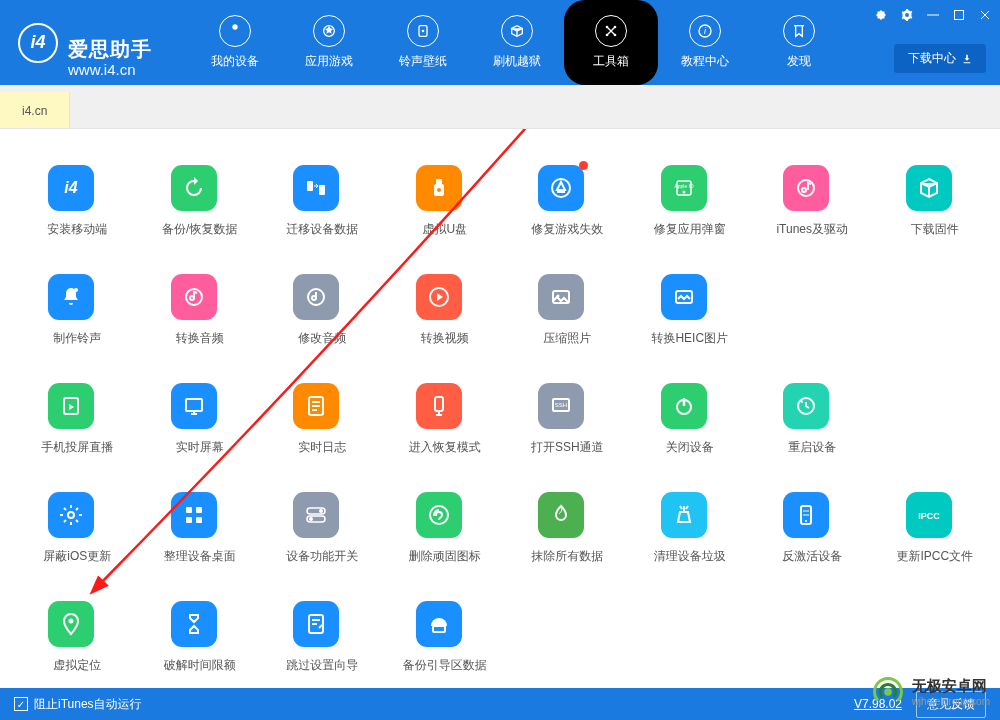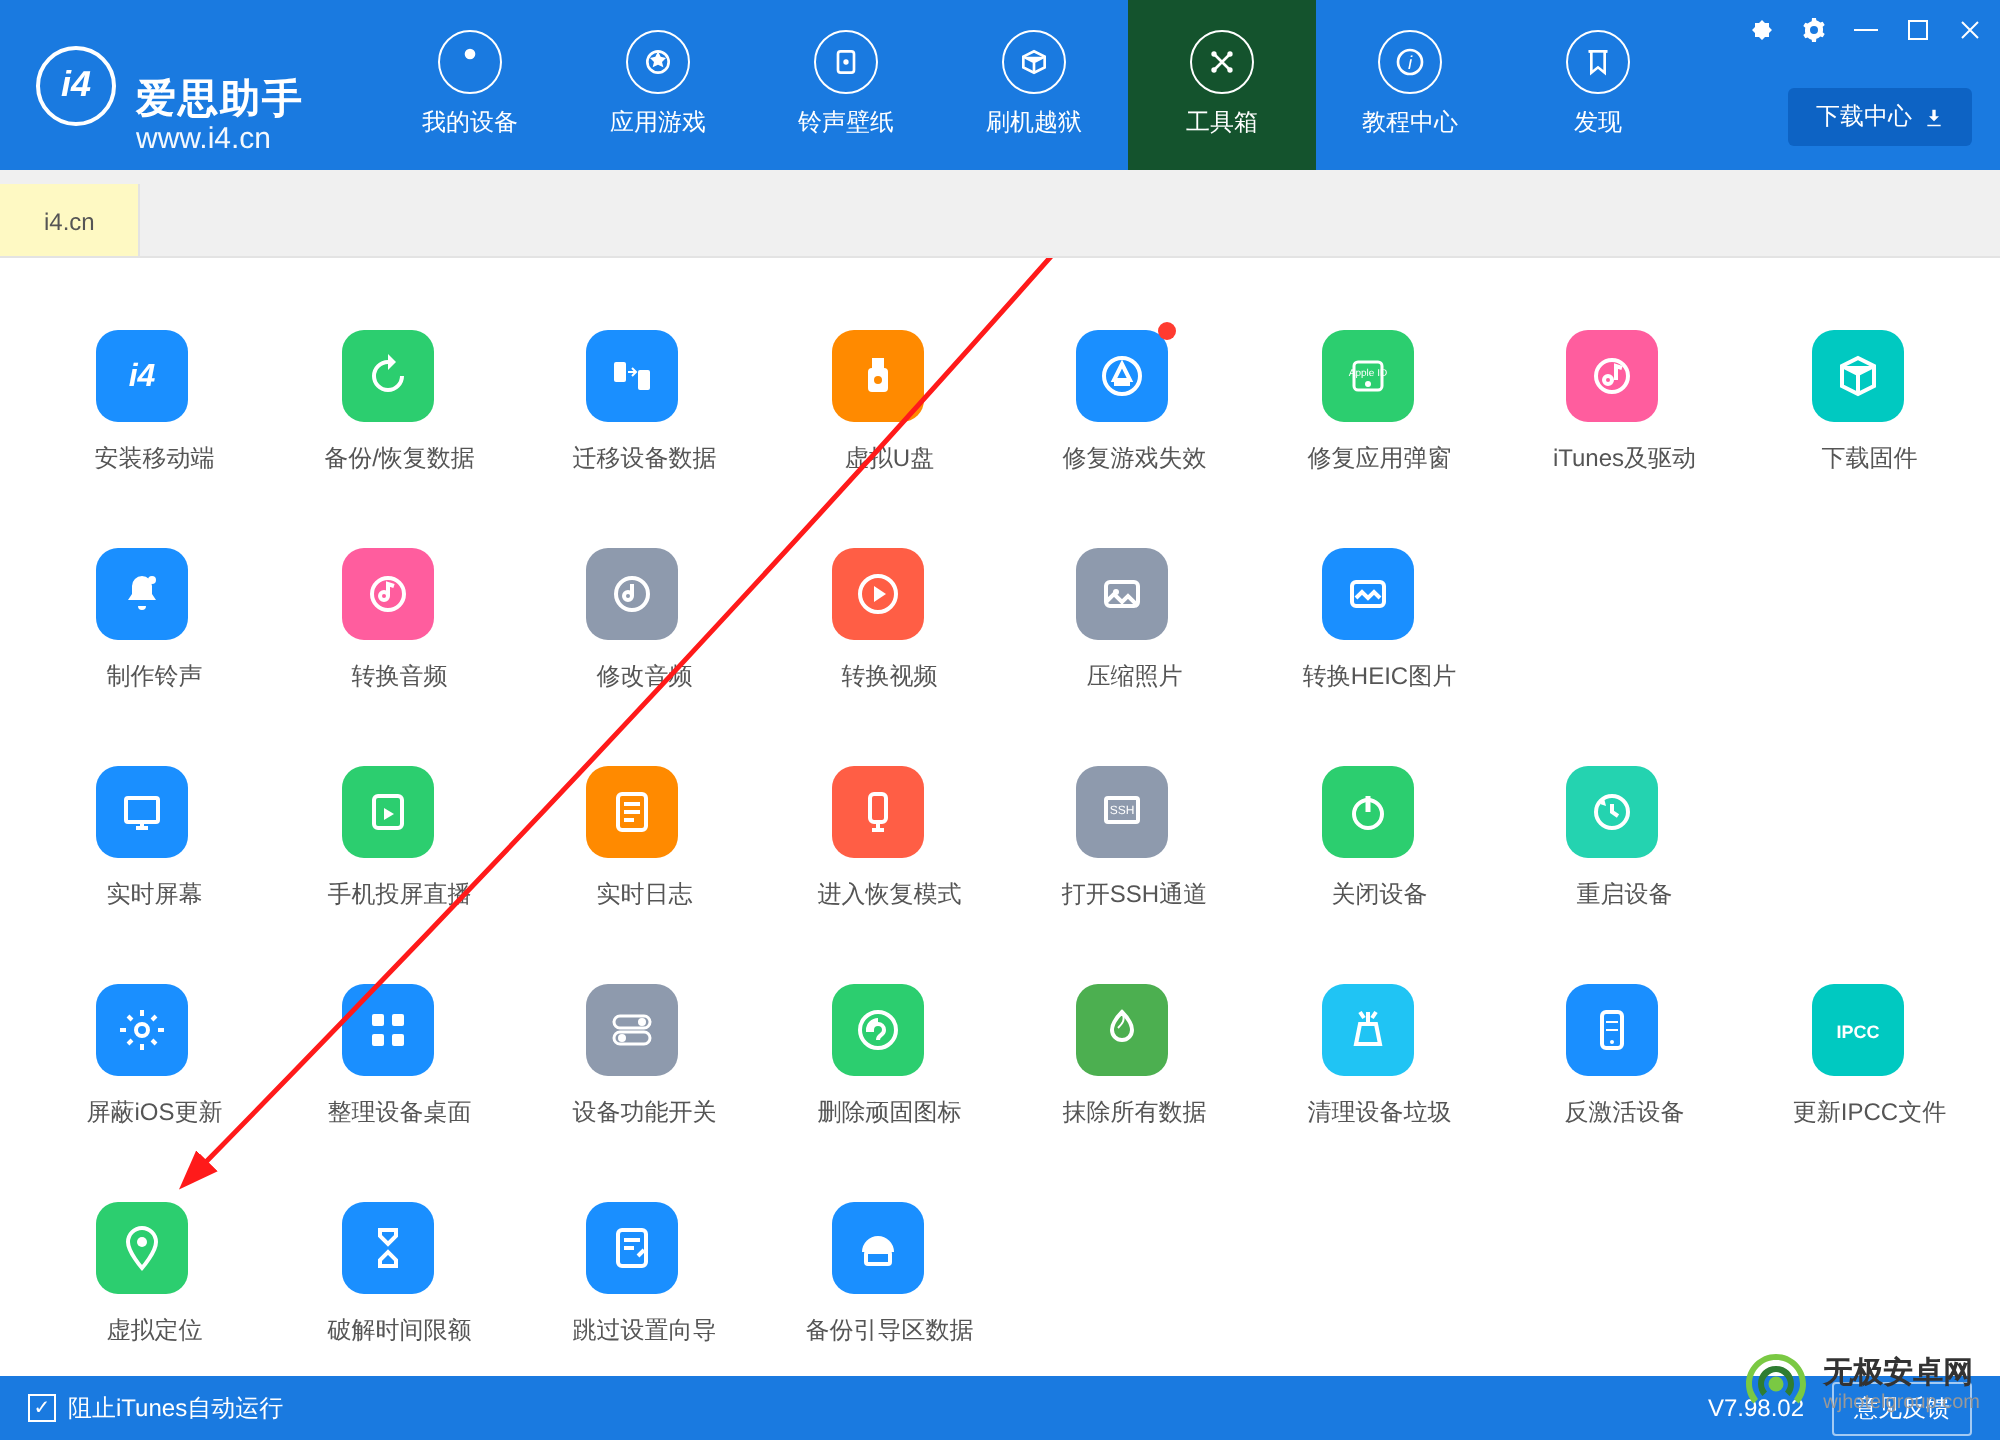--- a/index.html
+++ b/index.html
@@ -8,21 +8,21 @@
 .header { height:85px; background:#1a7ae0; display:flex; align-items:center; padding:0 0 0 18px; position:relative; }
 .logo-wrap { display:flex; align-items:center; gap:10px; margin-right:36px; }
 .logo-badge { width:40px; height:40px; border:2.5px solid #fff; border-radius:50%; display:flex; align-items:center; justify-content:center; }
 .logo-badge span { color:#fff; font-size:18px; font-weight:bold; font-style:italic; }
 .logo-text { color:#fff; }
 .logo-text .t1 { font-size:20px; font-weight:600; letter-spacing:1px;margin-top:28px; }
 .logo-text .t2 { font-size:15px; margin-top:-2px; opacity:.95; }
 
 .nav { display:flex; height:100%; }
 .nav-item { width:94px; display:flex; flex-direction:column; align-items:center; justify-content:center; gap:6px; cursor:pointer; color:#fff; }
-.nav-item.active { background:#14532d; }
+.nav-item.active { background:#000000;border-radius:21px; }
 .nav-item .ico { width:32px; height:32px; display:flex; align-items:center; justify-content:center; border:1.8px solid #fff; border-radius:50%; }
 .nav-item .ico svg { width:16px; height:16px; fill:#fff; }
 .nav-item .lbl { font-size:12px; }
 
 .win-ctrls { position:absolute; right:8px; top:8px; display:flex; gap:12px; }
 .win-ctrls span { width:14px; height:14px; display:flex; align-items:center; justify-content:center; color:#fff; font-size:12px; cursor:pointer; }
 .win-ctrls svg { width:12px; height:12px; fill:#fff; }
 
 .dl-center { position:absolute; right:14px; bottom:12px; background:#0d63c4; color:#fff; font-size:12px; padding:6px 14px; border-radius:3px; cursor:pointer; display:flex; align-items:center; gap:6px; }
 
@@ -39,21 +39,21 @@
 
 .c-blue{background:#1a8fff}.c-green{background:#2cce6f}.c-teal{background:#00c9c1}.c-orange{background:#ff8a00}.c-red{background:#ff5e45}.c-pink{background:#ff5d9e}.c-gray{background:#8e9aad}.c-mint{background:#24d3b0}.c-dgreen{background:#4caf50}
 .c-cyan{background:#20c4f4}
 
 .arrow-svg { position:absolute; left:0; top:0; pointer-events:none; }
 
 .footer { position:absolute; bottom:0; left:0; right:0; height:32px; background:#1a7ae0; display:flex; align-items:center; padding:0 14px; color:#fff; font-size:12px; }
 .footer .chk { display:flex; align-items:center; gap:6px; cursor:pointer; }
 .footer .chk-box { width:14px; height:14px; border:1px solid #fff; display:flex; align-items:center; justify-content:center; font-size:10px; }
 .footer .spacer { flex:1; }
-.footer .ver { margin-right:14px; }
+.footer .ver { margin-right:14px;text-decoration:underline; }
 .footer .fb { border:1px solid rgba(255,255,255,.6); padding:4px 10px; border-radius:2px; cursor:pointer; }
 
 .watermark { position:absolute; right:10px; bottom:10px; display:flex; align-items:center; gap:6px; }
 .wm-ico { width:36px; height:36px; }
 .wm-txt .l1{font-size:15px; color:#333; font-weight:600;}
 .wm-txt .l2{font-size:10px; color:#999;}
 </style>
 </head>
 <body>
 
@@ -300,36 +300,36 @@
           <svg viewBox="0 0 24 24">
             <rect x="4" y="6" width="16" height="12" rx="2" fill="none" stroke="#fff" stroke-width="2"></rect>
             <path d="M6 14l3-3 3 3 3-3 3 3" stroke="#fff" fill="none" stroke-width="2"></path>
           </svg>
         </div>
         <div class="lbl">转换HEIC图片</div>
       </div>
       <div style="visibility: hidden;"></div>
       <div style="visibility: hidden;"></div>
       <div class="tool">
+        <div class="box c-green">
+          <svg viewBox="0 0 24 24">
+            <rect x="5" y="4" width="14" height="16" rx="2" fill="none" stroke="#fff" stroke-width="2"></rect>
+            <path d="M10 10l5 3-5 3z"></path>
+          </svg>
+        </div>
+        <div class="lbl">手机投屏直播</div>
+      </div>
+      <div class="tool">
         <div class="box c-blue">
           <svg viewBox="0 0 24 24">
             <rect x="4" y="5" width="16" height="12" rx="1" fill="none" stroke="#fff" stroke-width="2"></rect>
             <path d="M9 20h6M12 17v3" stroke="#fff" stroke-width="2"></path>
           </svg>
         </div>
         <div class="lbl">实时屏幕</div>
-      </div>
-      <div class="tool">
-        <div class="box c-green">
-          <svg viewBox="0 0 24 24">
-            <rect x="5" y="4" width="14" height="16" rx="2" fill="none" stroke="#fff" stroke-width="2"></rect>
-            <path d="M10 10l5 3-5 3z"></path>
-          </svg>
-        </div>
-        <div class="lbl">手机投屏直播</div>
       </div>
       <div class="tool">
         <div class="box c-orange">
           <svg viewBox="0 0 24 24">
             <rect x="5" y="3" width="14" height="18" rx="2" fill="none" stroke="#fff" stroke-width="2"></rect>
             <path d="M8 8h8M8 12h8M8 16h5" stroke="#fff" stroke-width="2"></path>
           </svg>
         </div>
         <div class="lbl">实时日志</div>
       </div>

